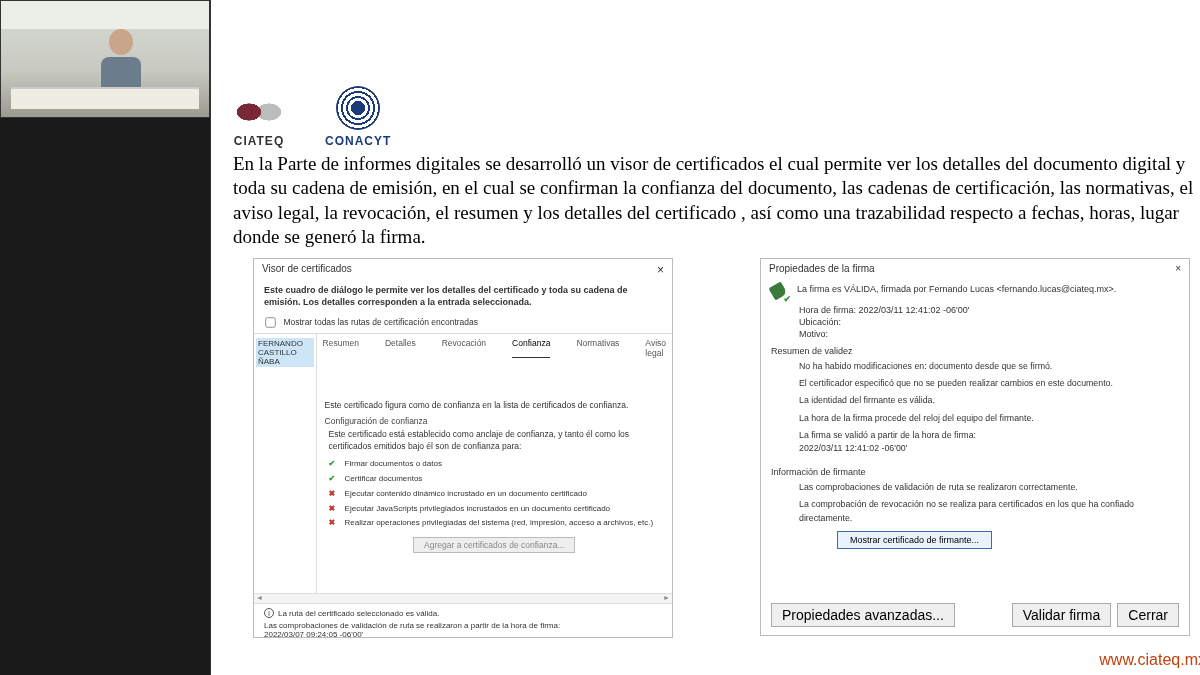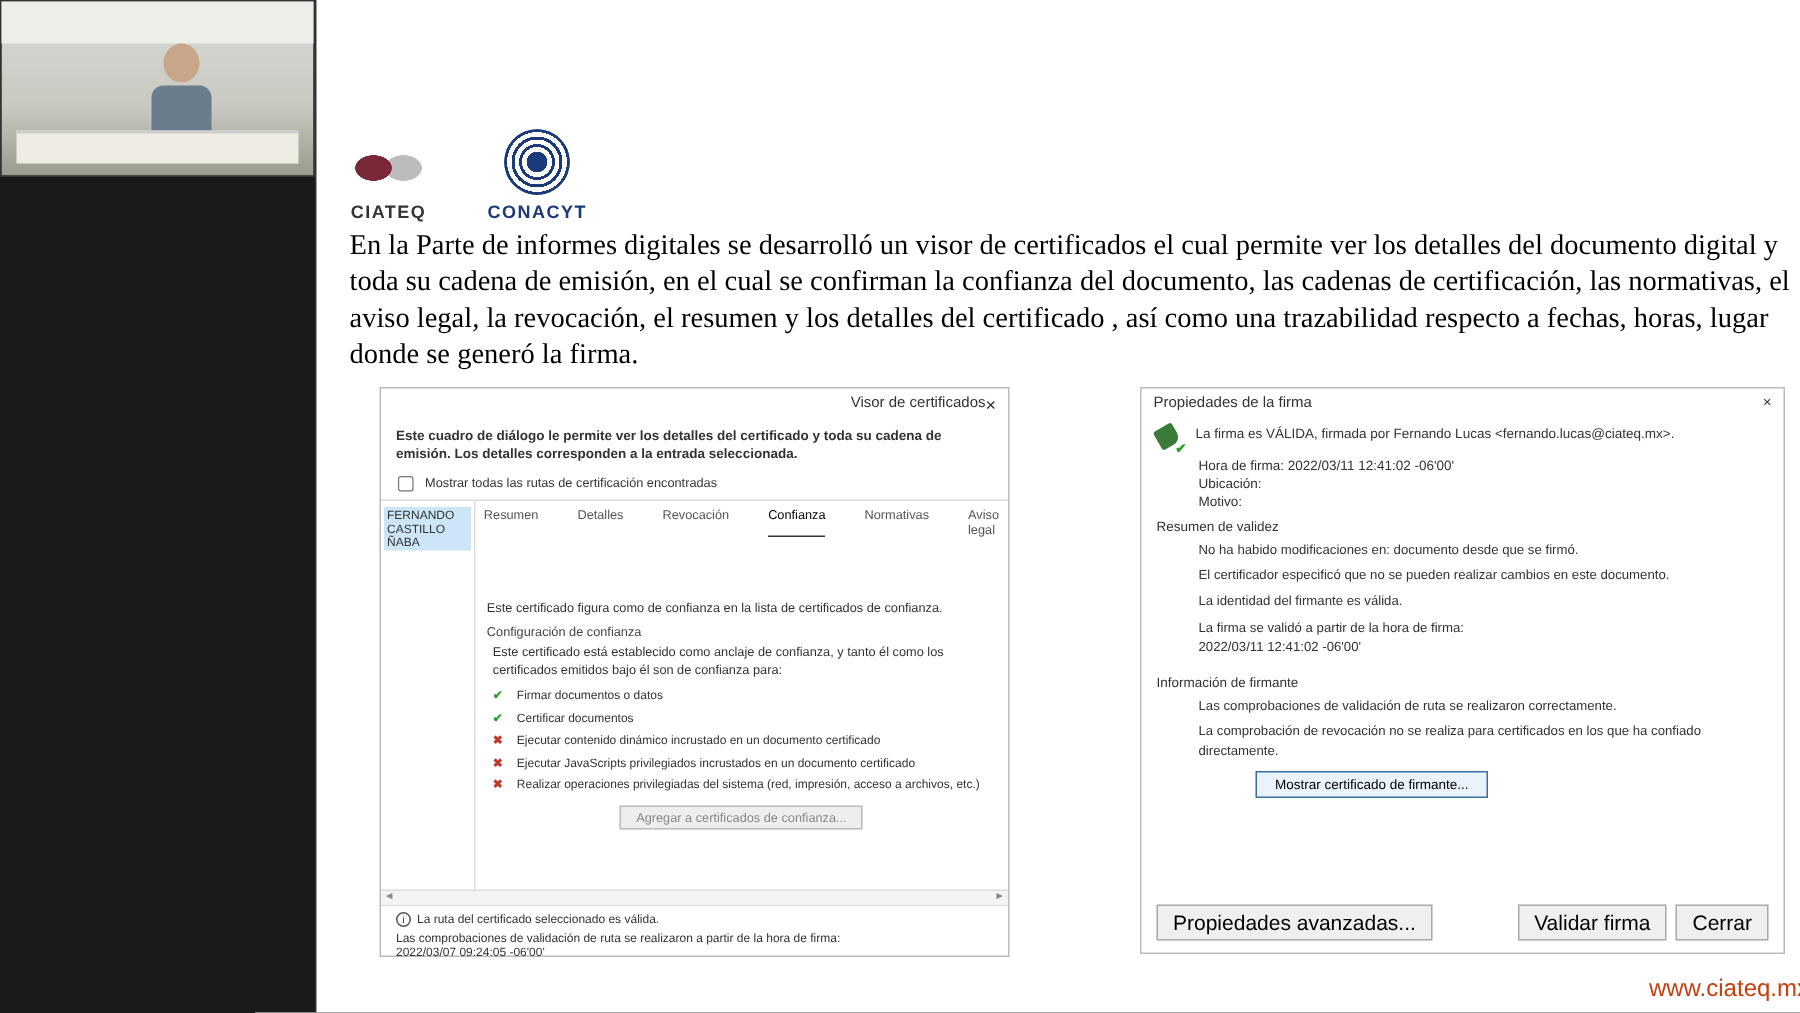--- a/index.html
+++ b/index.html
@@ -65,21 +65,21 @@
     font-size:16px; color:#c2410c; font-family:Arial;
   }
 
   
   .dlg1 {
     position:absolute; top:258px; left:42px;
     width:420px; height:380px;
     border:1px solid #bbb; background:#fff;
     font-size:9px; color:#333;
   }
-  .dlg1 .titlebar{ padding:4px 8px; font-size:10px; display:flex; justify-content:flex-end;}
+  .dlg1 .titlebar{ padding:4px 8px; font-size:10px; display:flex; justify-content:space-between;}
   .dlg1 .close{ font-size:12px; cursor:pointer;}
   .dlg1 .intro{ padding:4px 10px 6px; font-weight:bold; font-size:9px; line-height:1.3;}
   .dlg1 .chkline{ padding:2px 10px 4px; font-size:8.5px;}
   .dlg1 .chkline input{vertical-align:middle; margin-right:4px; transform:scale(.8);}
   .dlg1 .body{ display:flex; height:260px; border-top:1px solid #ddd;}
   .dlg1 .tree{ width:108px; border-right:1px solid #ddd; padding:4px 2px; font-size:8px; overflow:hidden;}
   .dlg1 .tree .sel{ background:#cde6f7; padding:1px 2px;}
   .dlg1 .tabs{ flex:1; padding:0 6px;}
   .dlg1 .tabrow{ display:flex; gap:26px; font-size:8.5px; padding:4px 0 2px;}
   .dlg1 .tabrow span{ color:#555;}
@@ -222,20 +222,21 @@
     </div>
     <div class="kv"><span>Hora de firma:</span> <span>2022/03/11 12:41:02 -06'00'</span></div>
     <div class="kv">Ubicación:</div>
     <div class="kv">Motivo:</div>
 
     <div class="section-h">Resumen de validez</div>
     <div class="section-body">
       <div>No ha habido modificaciones en: documento desde que se firmó.</div>
       <div>El certificador especificó que no se pueden realizar cambios en este documento.</div>
       <div>La identidad del firmante es válida.</div>
+      <div>La hora de la firma procede del reloj del equipo del firmante.</div>
       <div style="white-space:pre-line;">La firma se validó a partir de la hora de firma:
 2022/03/11 12:41:02 -06'00'</div>
     </div>
 
     <div class="section-h">Información de firmante</div>
     <div class="section-body">
       <div>Las comprobaciones de validación de ruta se realizaron correctamente.</div>
       <div>La comprobación de revocación no se realiza para certificados en los que ha confiado directamente.</div>
       <button class="showcert">Mostrar certificado de firmante...</button>
     </div>

